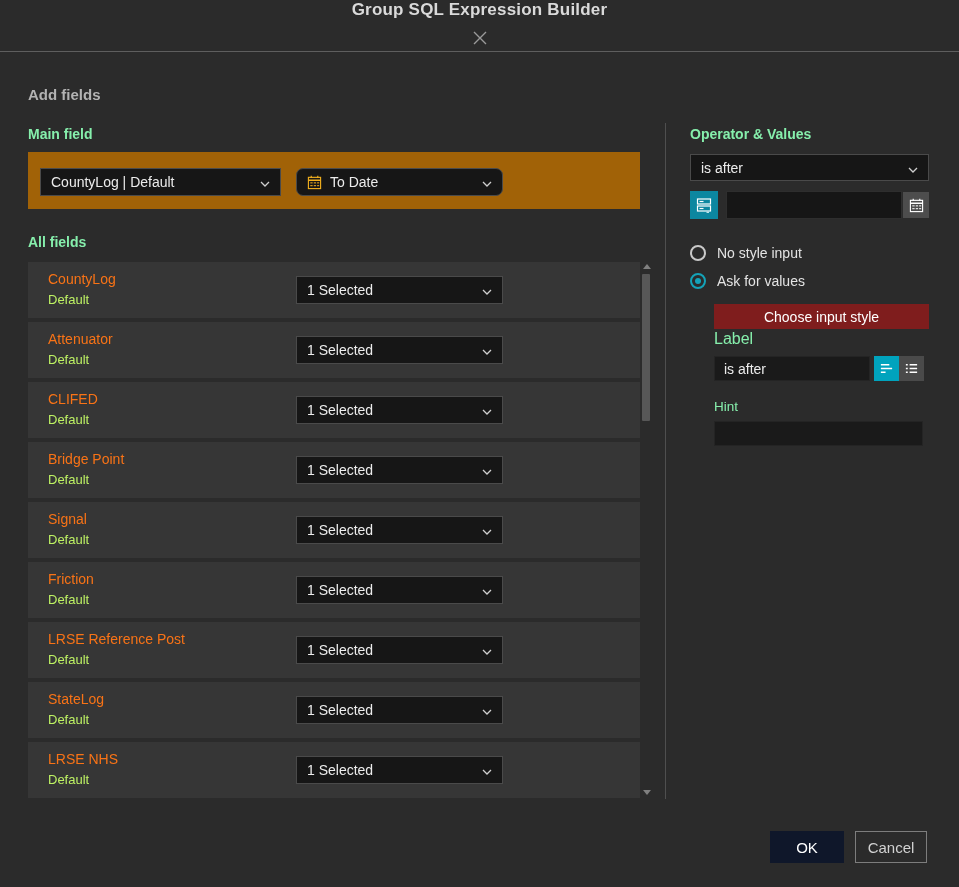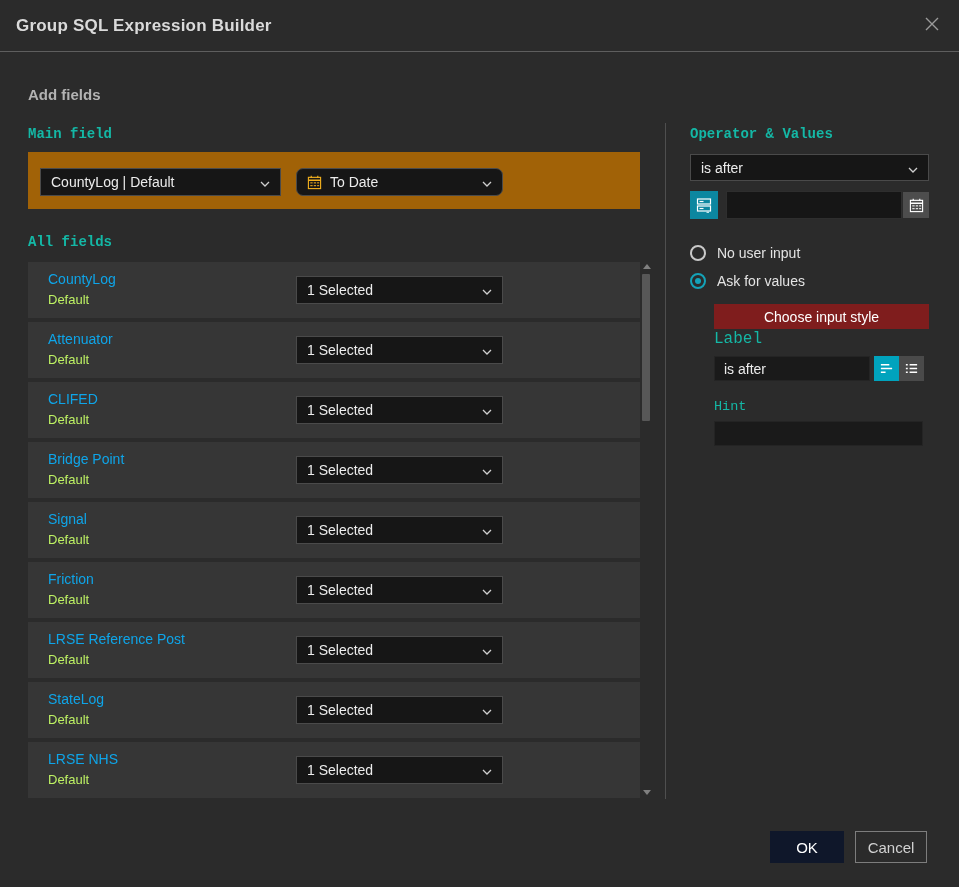--- a/index.html
+++ b/index.html
@@ -12,38 +12,39 @@
     overflow:hidden;
   }
   .dialog { position:absolute; inset:0; background:#2b2b2b; }
 
   
   .titlebar {
     position:absolute; left:0; top:0; width:959px; height:52px;
     border-bottom:1px solid #5e5e5e;
     display:flex; align-items:center; justify-content:space-between;
     padding:0 16px;
+    flex-direction:column;
   }
   .title { font-size:17px; font-weight:700; color:#dadada; letter-spacing:.2px; }
   .close-btn { width:22px; height:22px; display:flex; align-items:center; justify-content:center; cursor:pointer; }
 
   
   .h-addfields { position:absolute; left:28px; top:86px; font-size:15px; font-weight:700; color:#b3b3b3; }
-  .h-section  { position:absolute; font-size:14px; font-weight:700; color:#14b8a6;font-family:Liberation Mono, monospace; }
+  .h-section  { position:absolute; font-size:14px; font-weight:700; color:#86efac; }
 
   
   .main-panel {
     position:absolute; left:28px; top:152px; width:612px; height:57px;
     background:#a16207;
   }
   .field-list { position:absolute; left:28px; top:262px; width:612px; }
   .field-row {
     position:relative; width:612px; height:56px; background:#363636; margin-bottom:4px;
   }
-  .field-name { position:absolute; left:20px; top:9px; font-size:14px; color:#0ea5e9; }
+  .field-name { position:absolute; left:20px; top:9px; font-size:14px; color:#f97316; }
   .field-sub  { position:absolute; left:20px; top:30px; font-size:13px; color:#bef264; }
 
   
   .select {
     background:#161616; border:1px solid #4a4a4a; color:#ececec;
     font-size:14px; display:flex; align-items:center; gap:8px;
     padding:0 10px; cursor:pointer; height:28px;
   }
   .select .grow { flex:1 1 auto; white-space:nowrap; overflow:hidden; }
   .sel-main1 { position:absolute; left:12px;  top:16px; width:241px; }
@@ -343,21 +344,21 @@
           <line x1="3.5" y1="11.4" x2="6" y2="11.4"></line>
             <line x1="7.2" y1="11.4" x2="9.7" y2="11.4"></line>
             <line x1="10.8" y1="11.4" x2="13" y2="11.4"></line>
         </g>
       </svg>
     </span>
   </div>
 
   <div class="radio-row" style="top:245px;">
     <span class="radio"></span>
-    <span class="radio-label">No user input</span>
+    <span class="radio-label">No style input</span>
   </div>
   <div class="radio-row" style="top:273px;">
     <span class="radio checked"></span>
     <span class="radio-label">Ask for values</span>
   </div>
 
   <button class="choose-btn">Choose input style</button>
 
   <div class="h-section h-label">Label</div>
   <input class="label-input" value="is after" style="">

